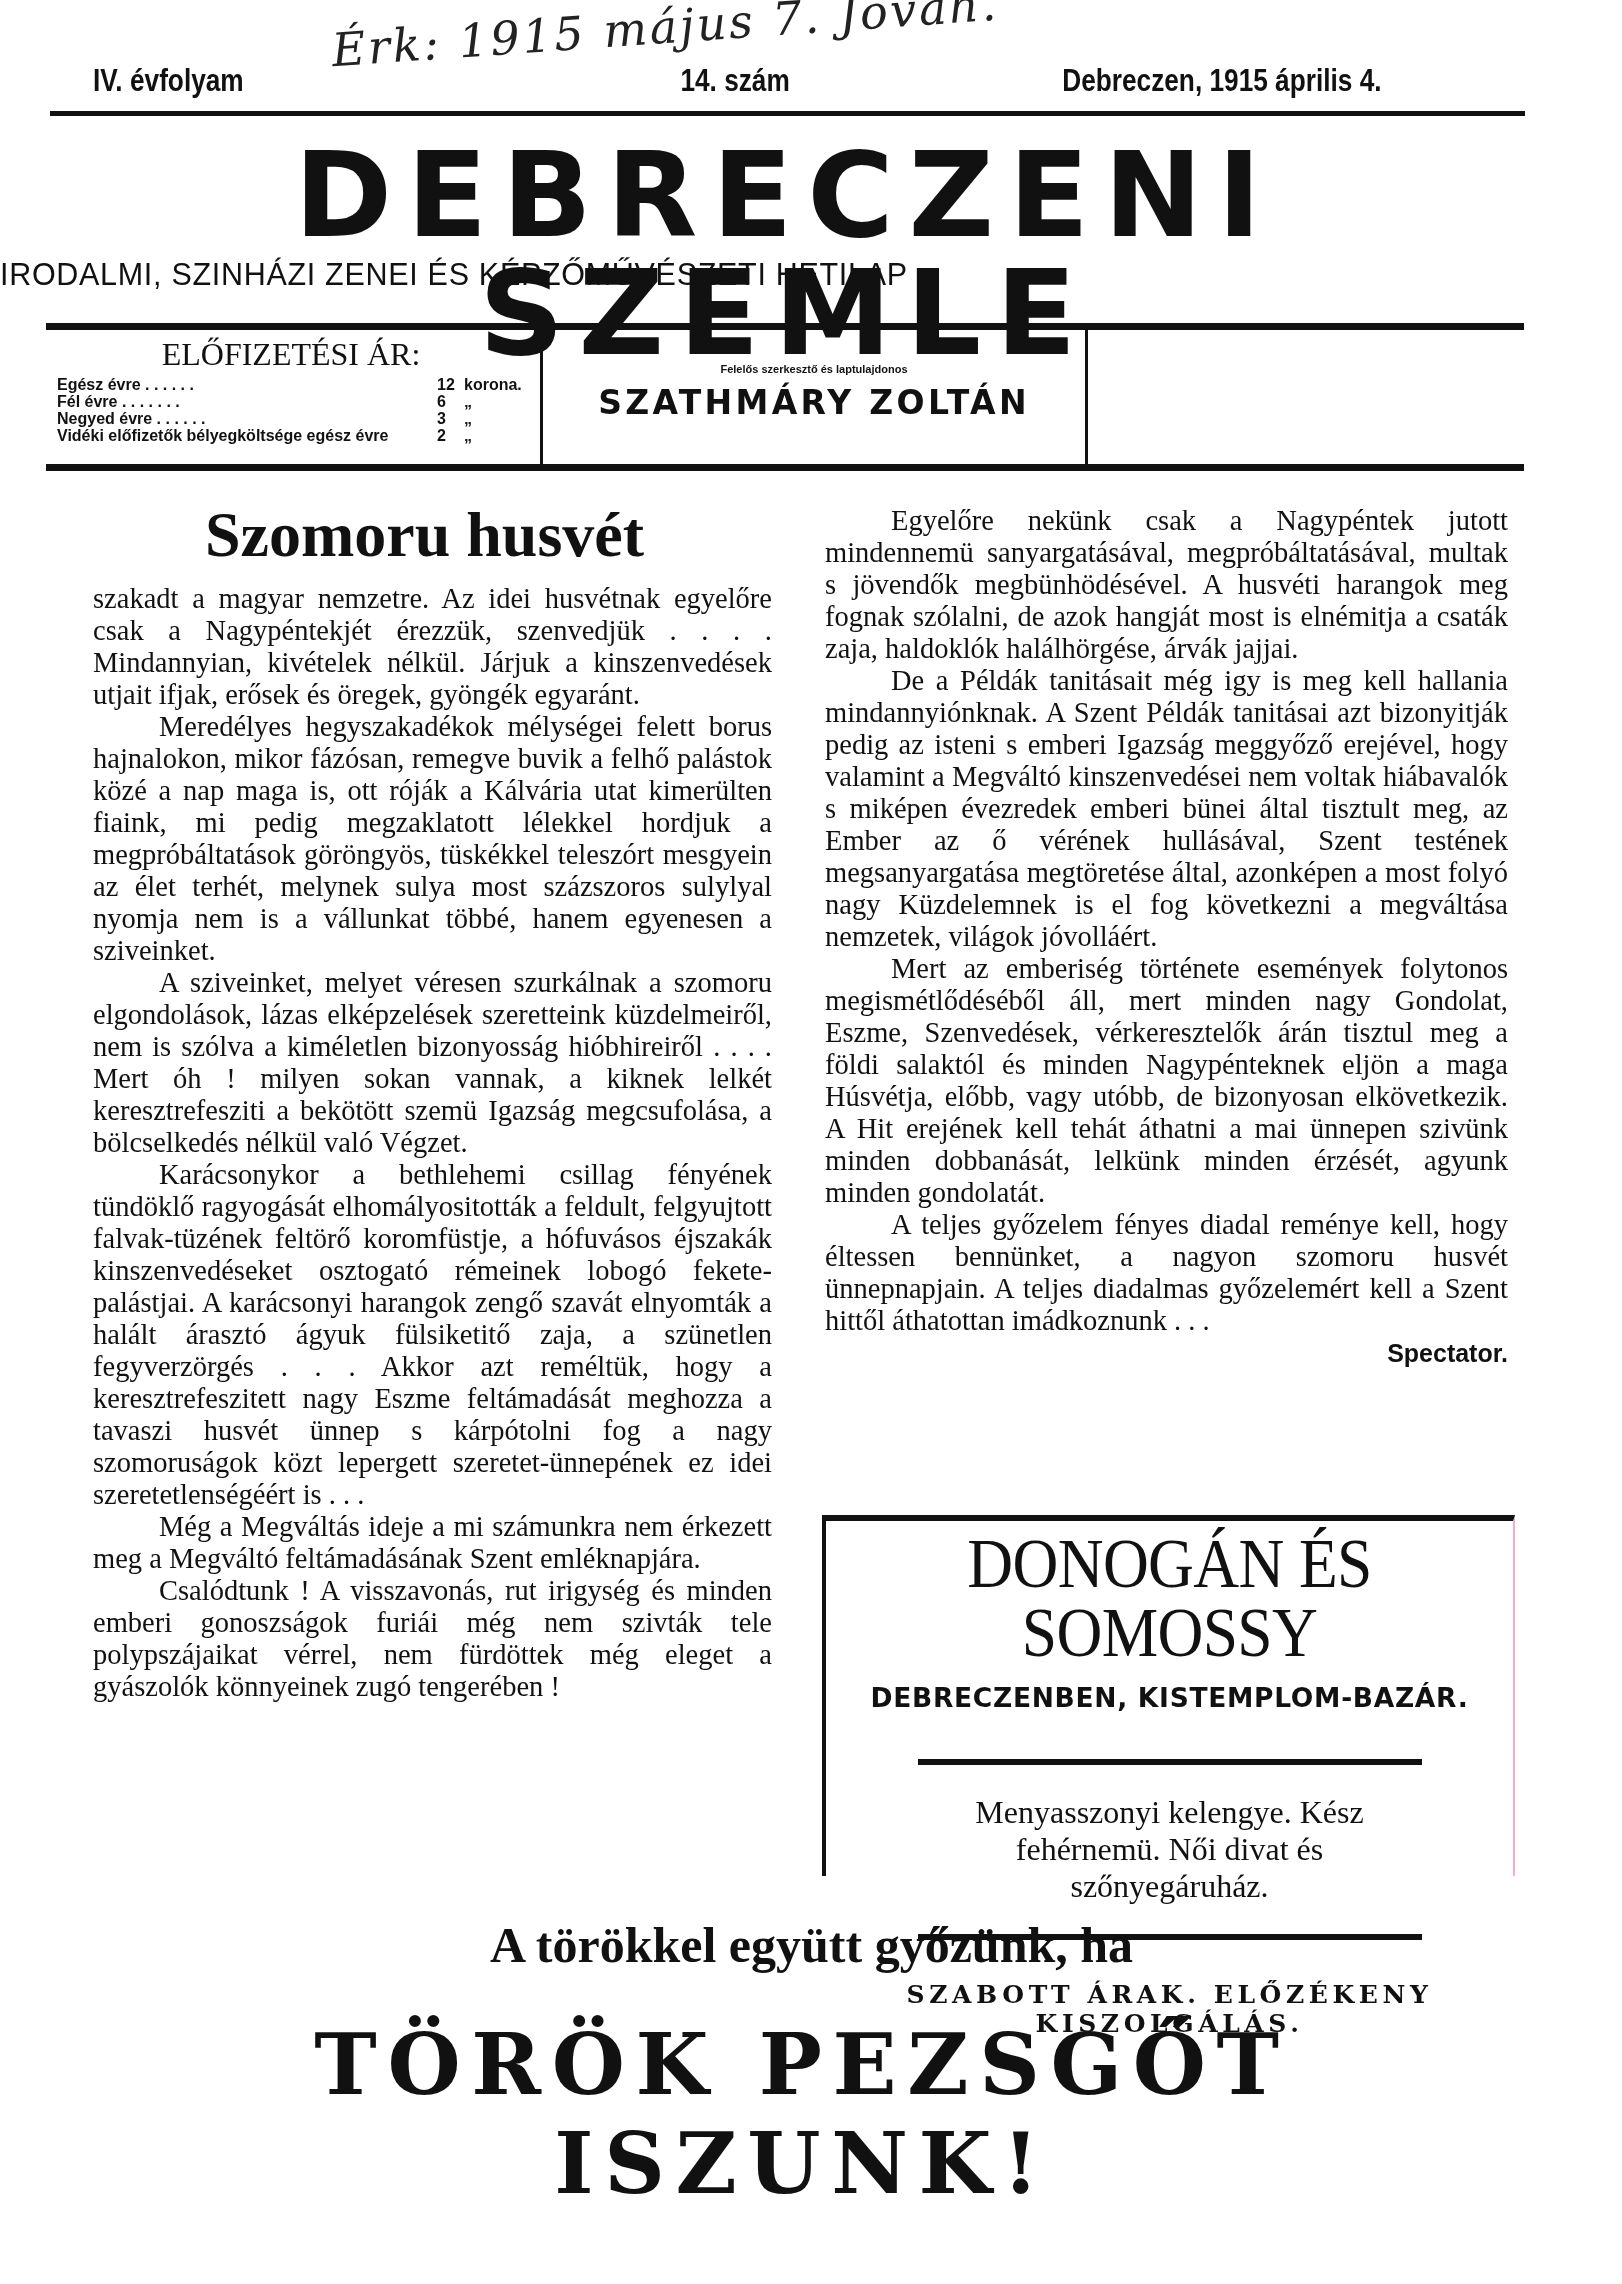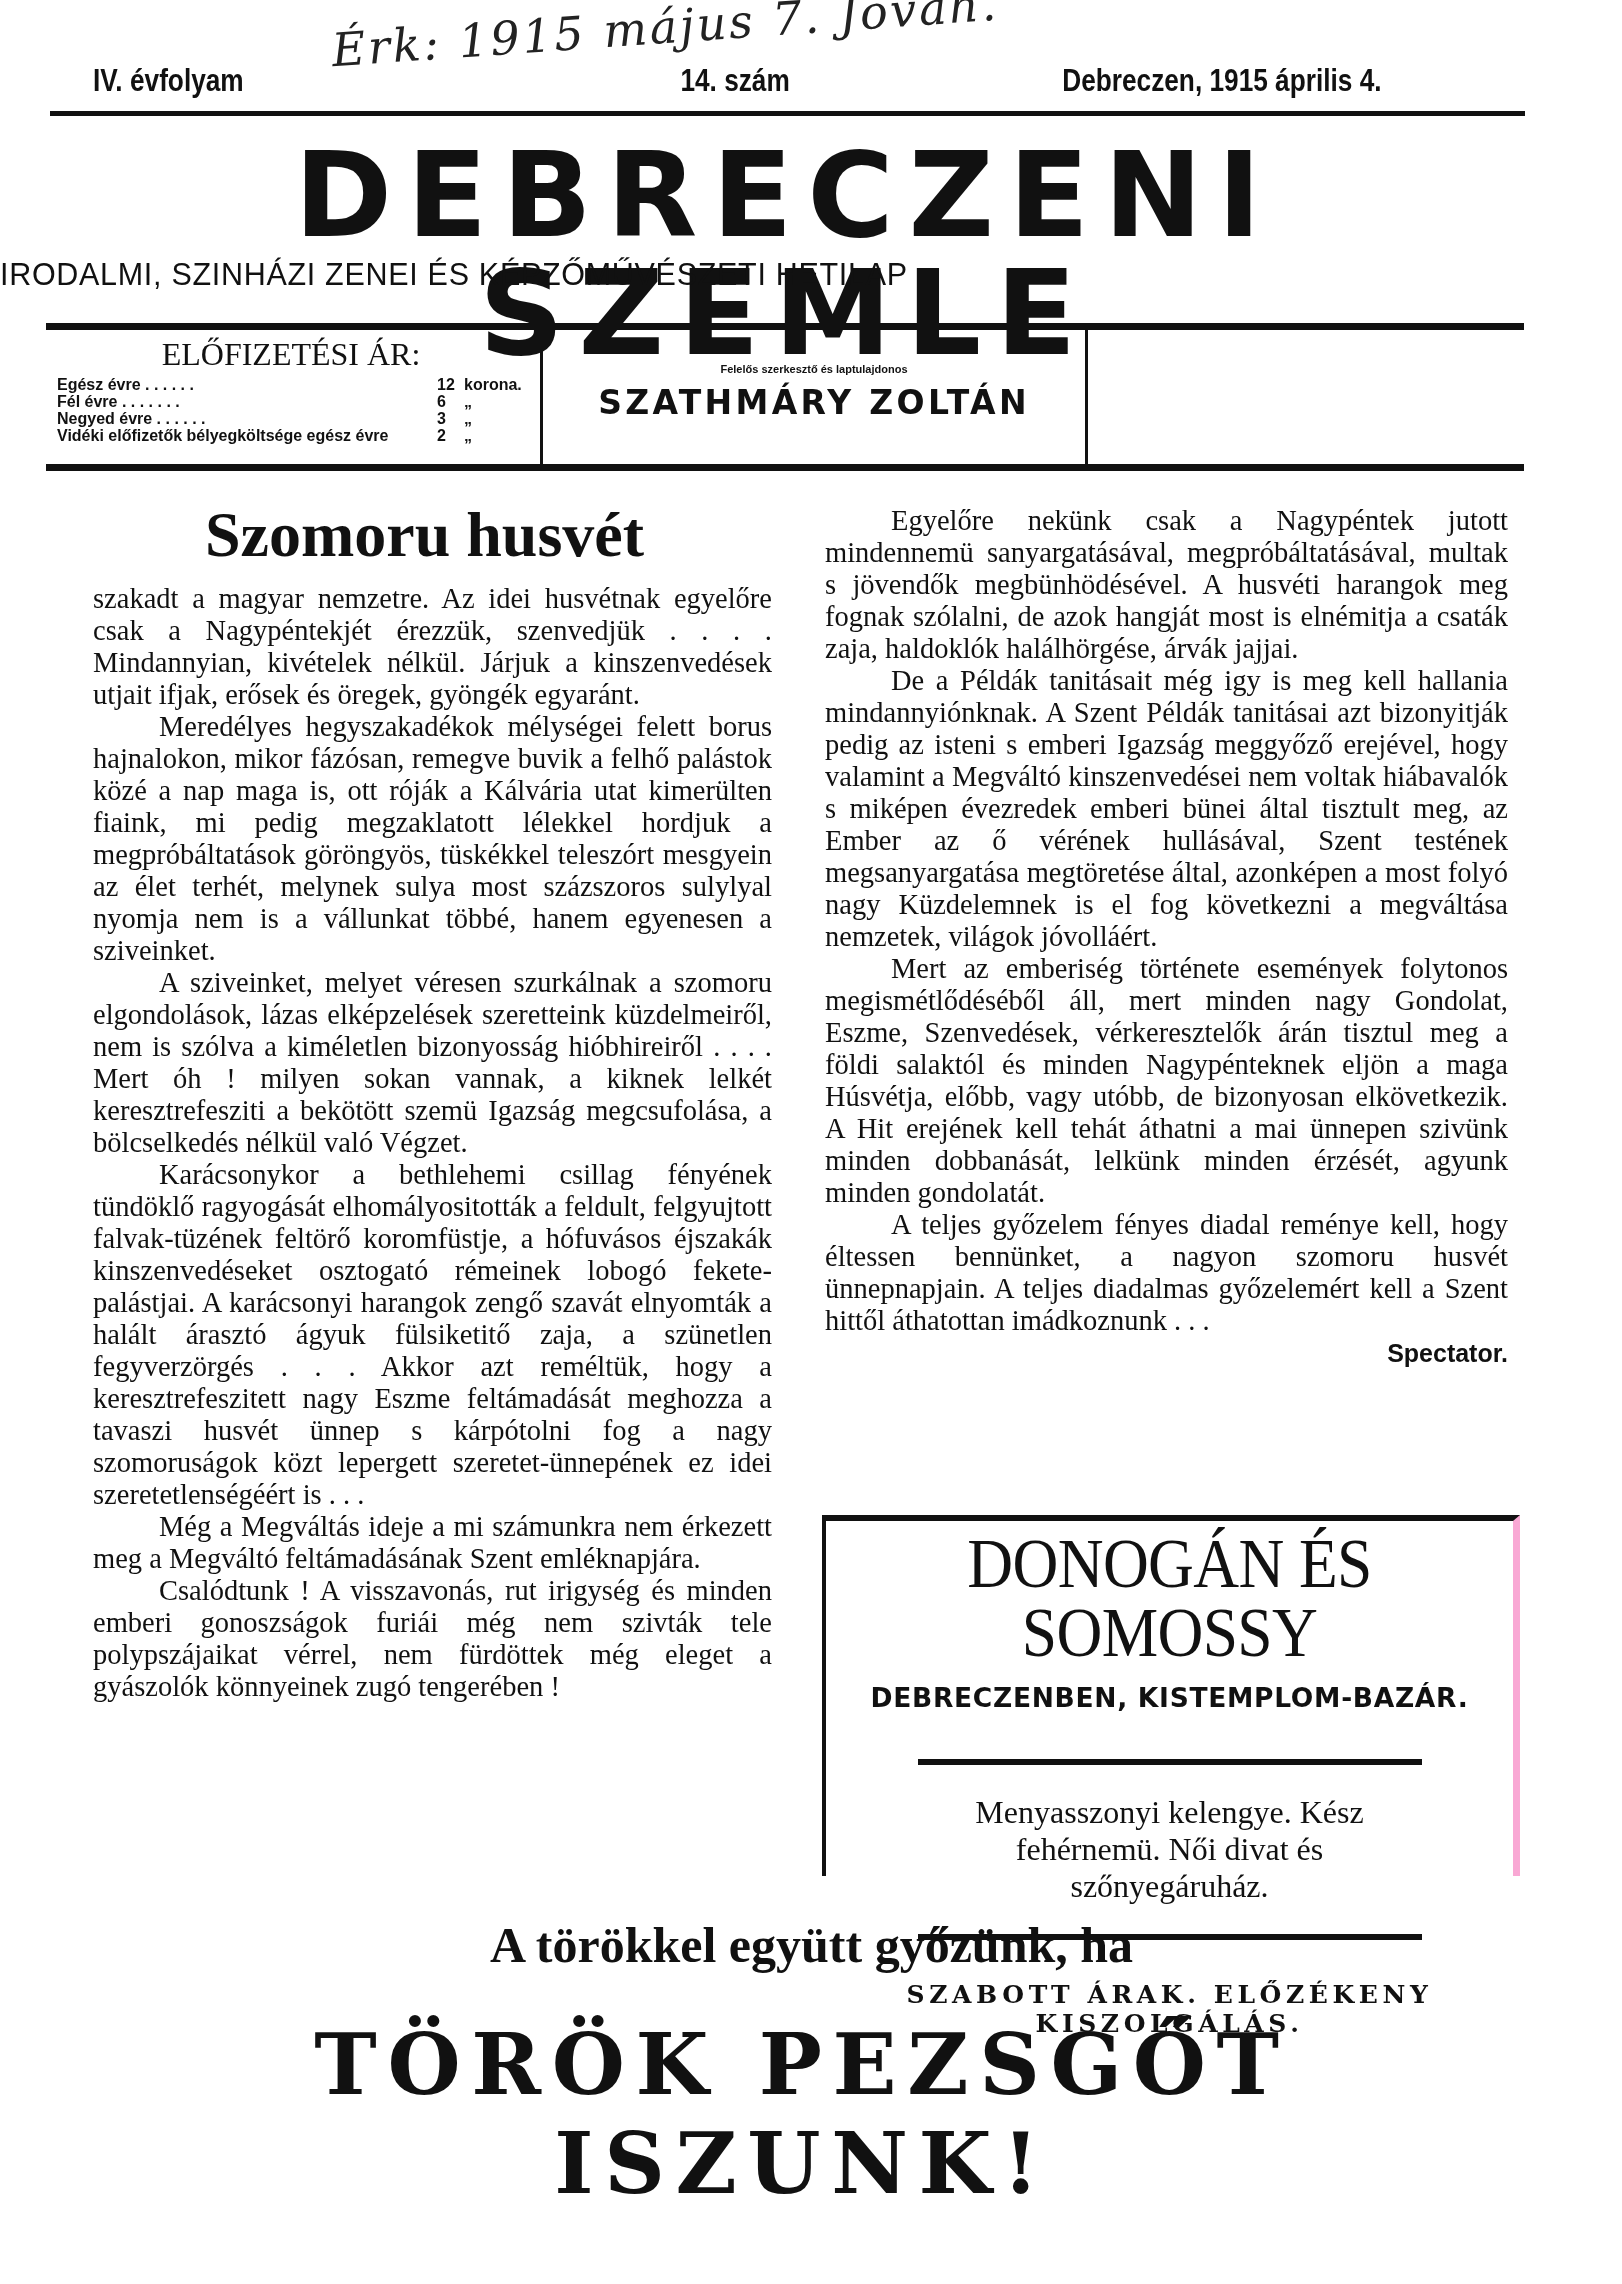--- a/index.html
+++ b/index.html
@@ -19,21 +19,21 @@
   .price-row .amt { position:absolute; left:391px; }
   .price-row .unit { position:absolute; left:418px; }
   .editor-label { font-family:"Liberation Sans", sans-serif; font-weight:bold; font-size:11px; text-align:center; margin-top:40px; }
   .editor-name { font-family:"DejaVu Sans", sans-serif; font-weight:900; font-size:33px; text-align:center; margin-top:8px; letter-spacing:3.3px; }
   .addr { font-family:"Liberation Sans", sans-serif; font-size:15.2px; line-height:17px; text-align:center; padding:0 6.6px; }
   .col { position:absolute; font-size:28.5px; line-height:32px; text-align:justify; }
   .col p { margin:0; }
   .col .ind { text-indent:66px; }
   .art-title { top:498px; left:93px; width:663px; text-align:center; font-size:64px; font-weight:bold; }
   .signature { font-family:"Liberation Sans", sans-serif; font-weight:bold; font-size:25px; text-align:right; }
-  .ad { top:1515px; left:822px; width:687px; height:355px; border-left:4px solid #111; border-right:7px solid #f9a8d4; border-top:6.6px solid #111; }
+  .ad { top:1515px; left:822px; width:687px; height:355px; border-left:4px solid #111; border-right:2px solid #f9a8d4; border-top:6.6px solid #111; }
   .ad-name { font-size:69px; text-align:center; margin-top:9.3px; line-height:1; transform:scaleX(0.92); letter-spacing:-0.7px; }
   .ad-loc { font-family:"DejaVu Sans", sans-serif; font-weight:900; font-size:26.5px; text-align:center; margin-top:13.3px; letter-spacing:0.7px; }
   .ad-desc { font-size:32px; line-height:37px; text-align:center; margin:0 auto; width:504px; padding:29px 0; border-top:6.6px solid #111; border-bottom:6.6px solid #111; }
   .ad-foot { font-family:"DejaVu Serif", serif; font-weight:900; font-size:25px; text-align:center; letter-spacing:4.6px; margin-top:40px; }
   .banner1 { top:1916px; left:0; width:1623px; text-align:center; font-size:50px; font-weight:bold; }
   .banner2 { top:2015px; left:53px; width:1498px; text-align:center; font-size:84px; font-weight:bold; letter-spacing:10.6px; font-family:"DejaVu Serif", serif; }
 </style>
 </head>
 <body>
 

